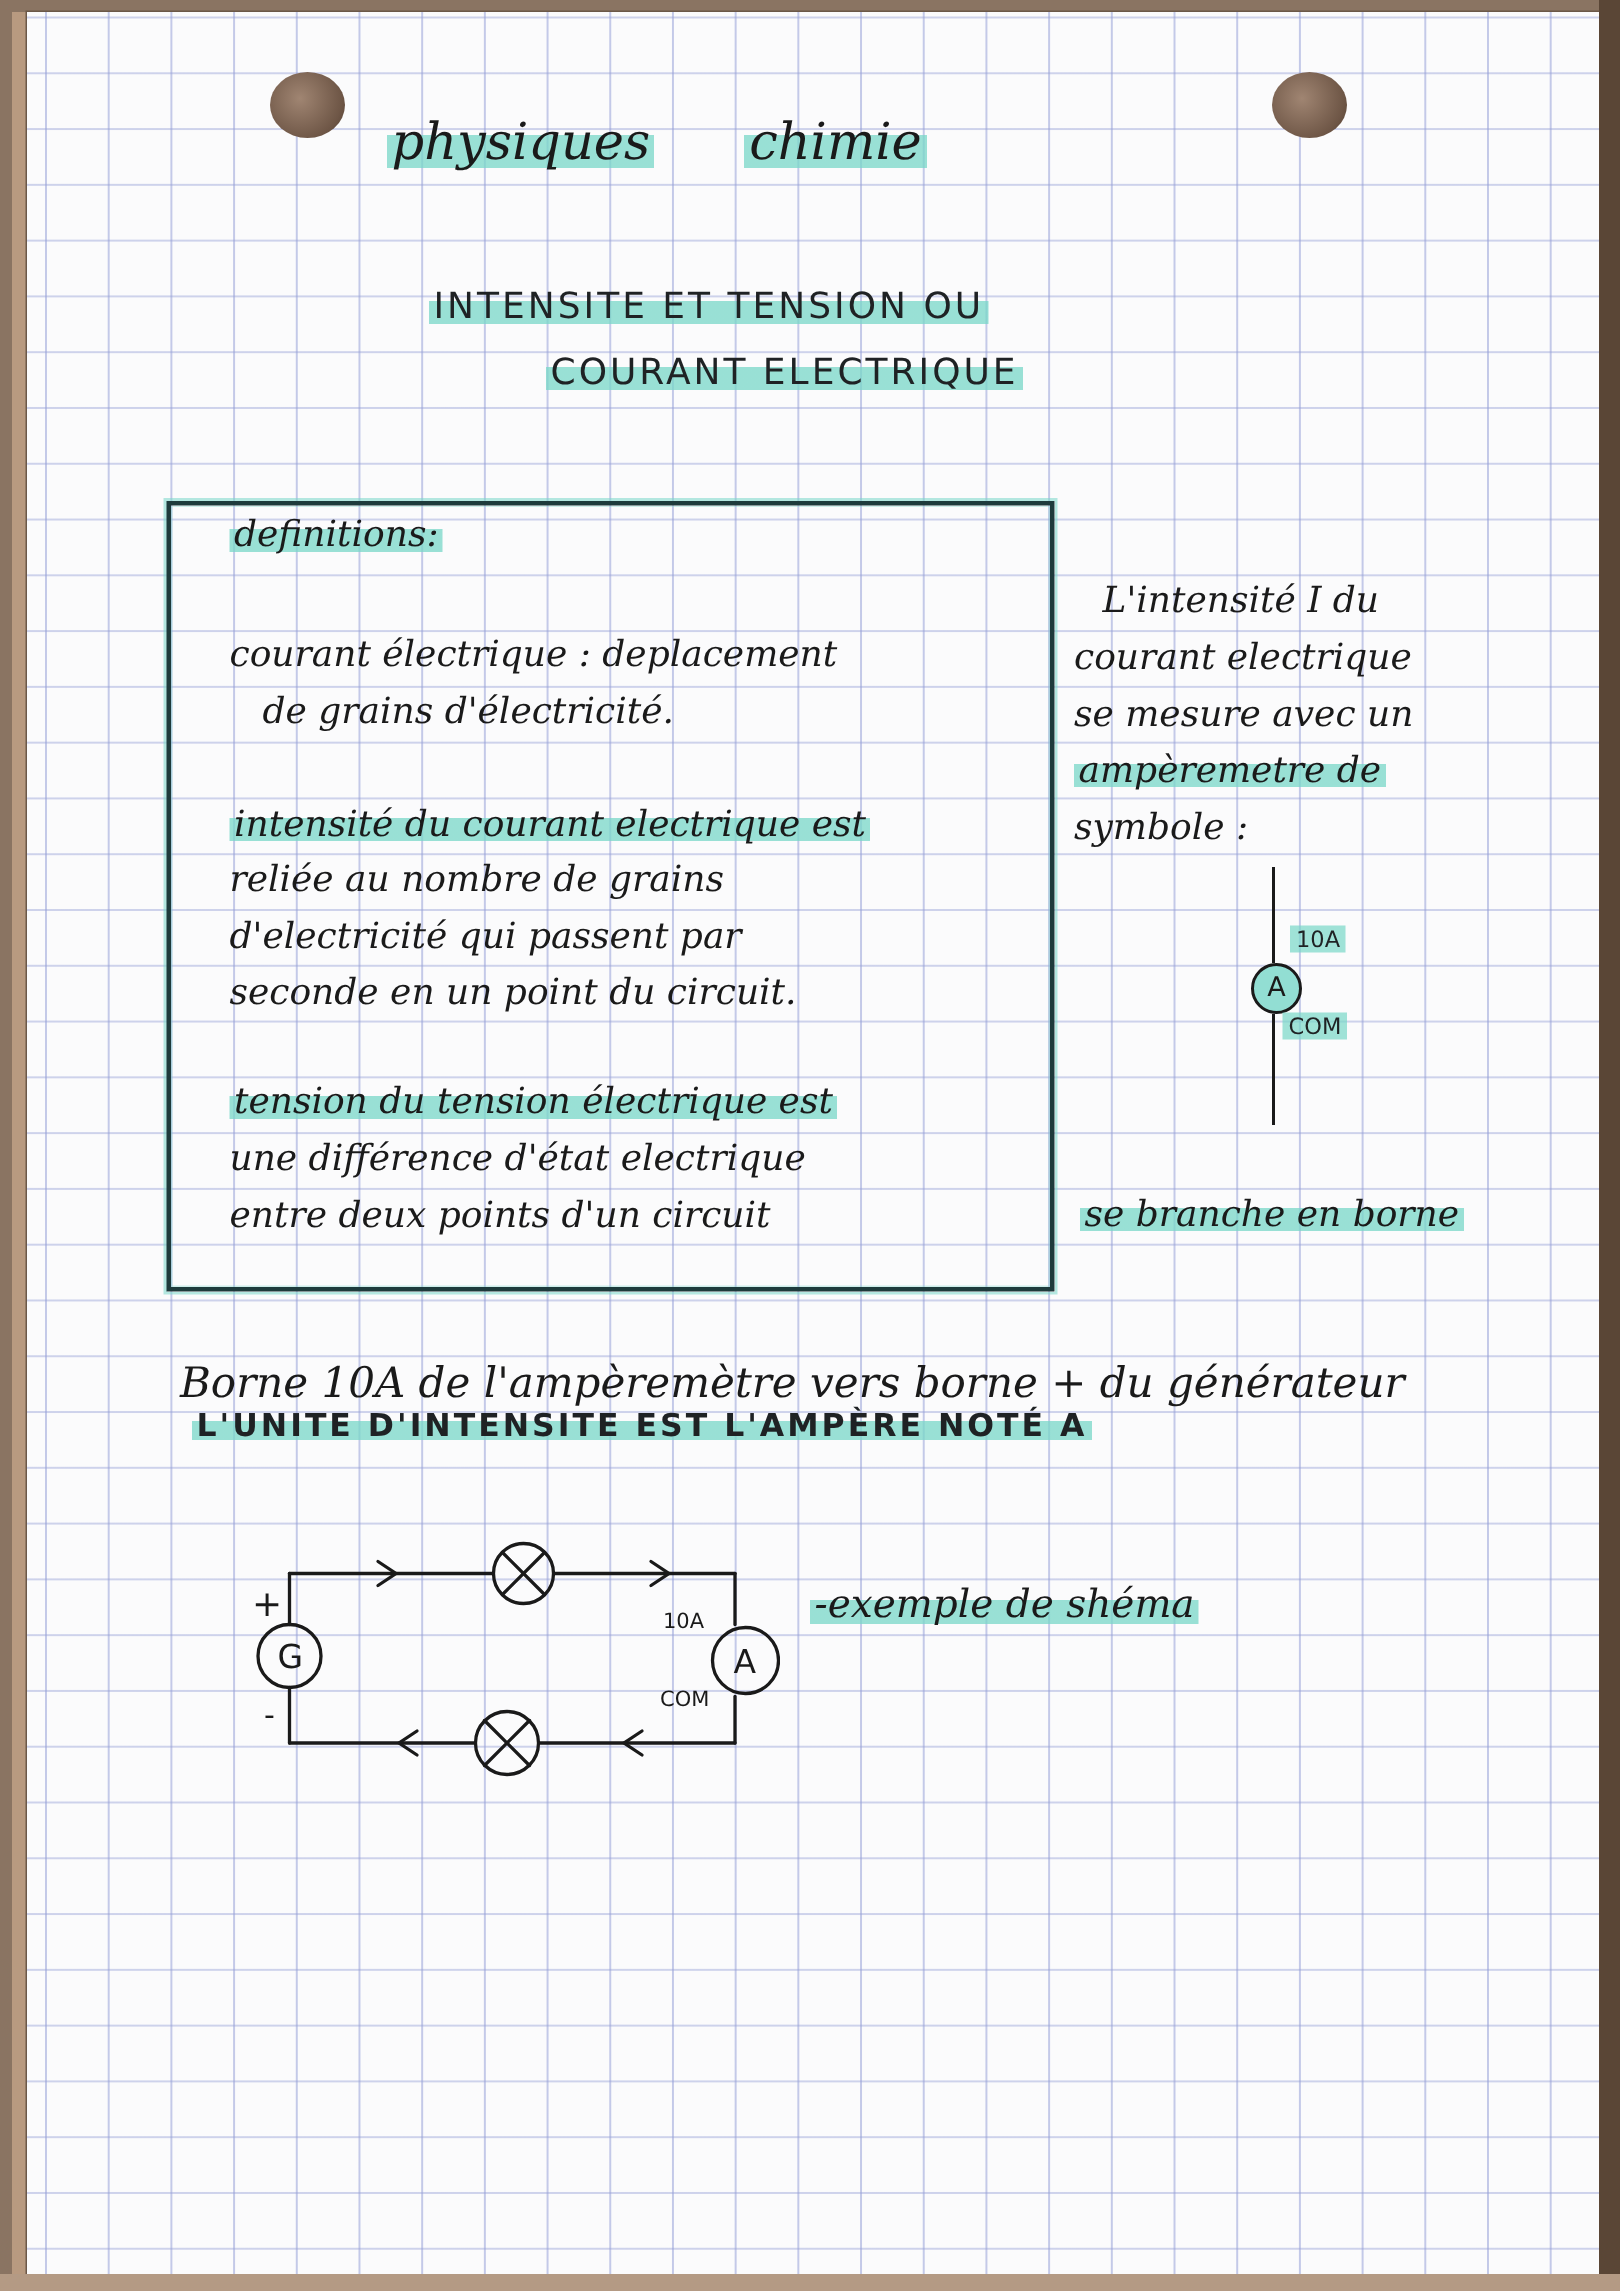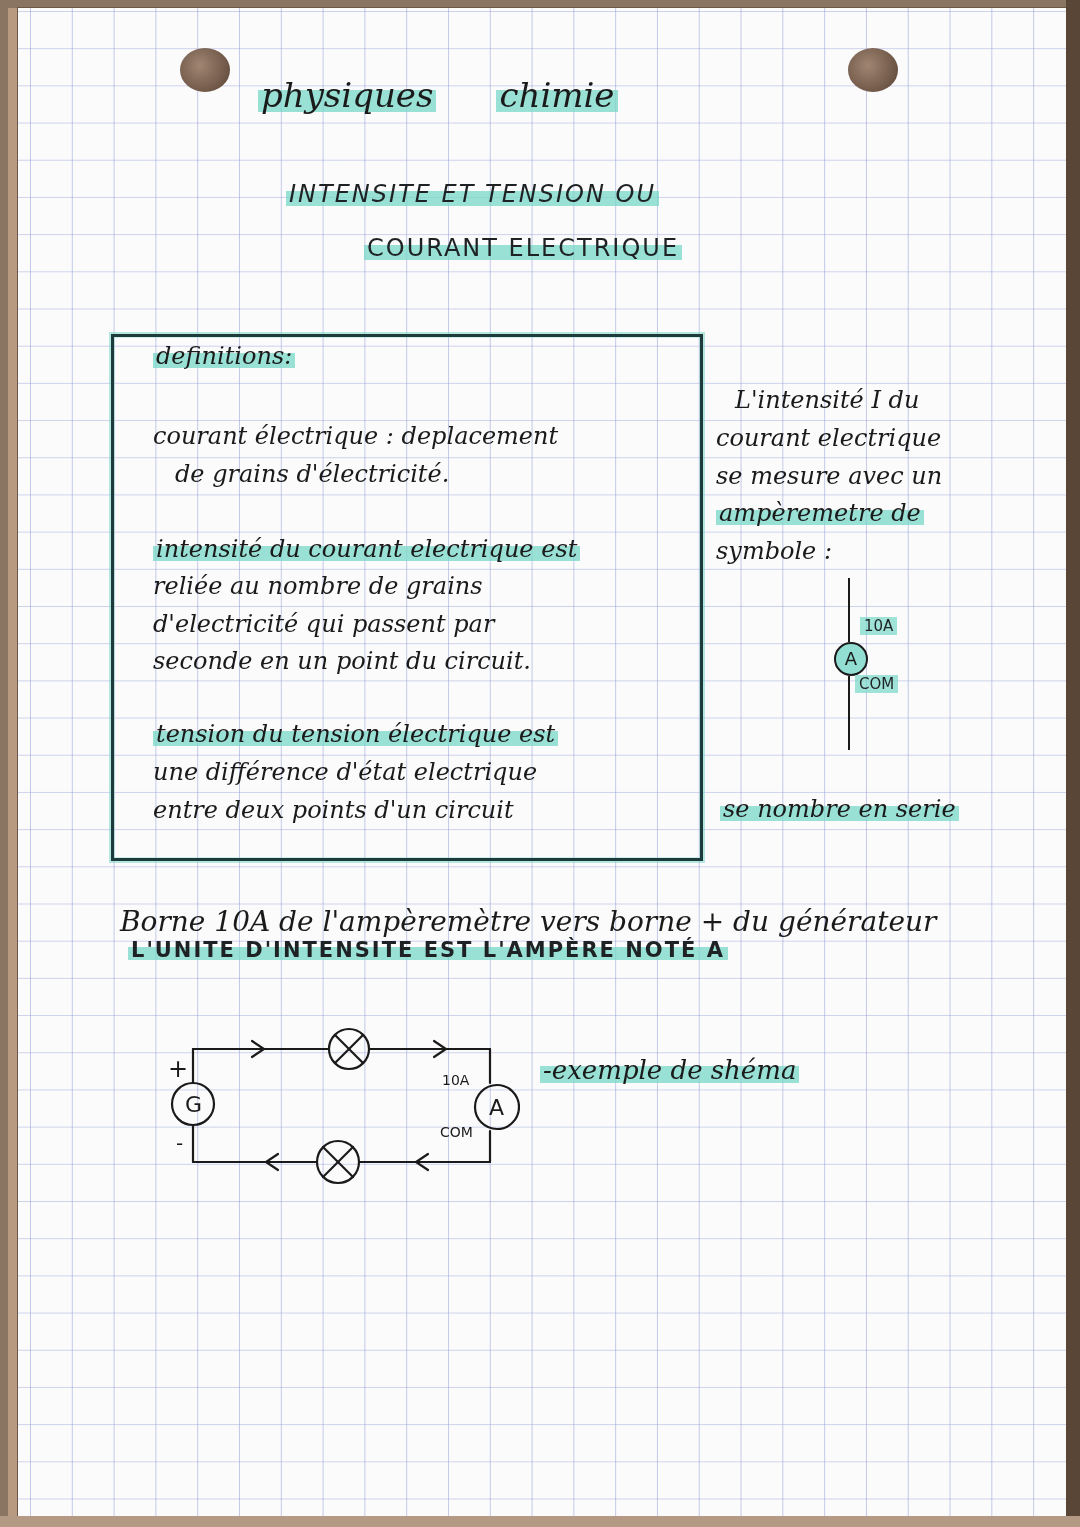--- a/index.html
+++ b/index.html
@@ -32,21 +32,21 @@
   .caps {
     position:absolute; color:#1f2224; white-space:nowrap;
     font-family: "DejaVu Sans", sans-serif; letter-spacing:2px;
   }
   .hl {
     background: linear-gradient(to bottom, transparent 38%, rgba(120,215,200,0.75) 38%, rgba(120,215,200,0.75) 92%, transparent 92%);
     padding: 0 3px;
   }
   .title { font-size:34px; left:258px; top:75px; }
   .title .gap { display:inline-block; width:60px; }
-  .h1 { font-size:24px; left:286px; top:180px;font-style:italic; }
+  .h1 { font-size:24px; left:286px; top:190px; }
   .h2 { font-size:24px; left:364px; top:234px; }
   .def-box {
     position:absolute; left:111px; top:334px; width:586px; height:521px;
     border:3px solid #1e3b3c;
     box-shadow: 0 0 0 2px rgba(120,215,200,0.55), inset 0 0 0 1px rgba(120,215,200,0.35);
   }
   .def-line { font-size:24px; left:118px;margin-left:35px; }
   .side { font-size:24px; left:716px; }
   .symbol-wire { position:absolute; left:848px; width:2px; background:#1a1a1a; }
   .sym-circle {
@@ -100,21 +100,21 @@
 <div class="hw side" style="top:462px;"><span>se mesure avec un</span></div>
 <div class="hw side" style="top:499px;"><span class="hl">ampèremetre de</span></div>
 <div class="hw side" style="top:537px;"><span>symbole :</span></div>
 
 <div class="symbol-wire" style="top:578px;height:64px;"></div>
 <div class="sym-circle"><span>A</span></div>
 <div class="symbol-wire" style="top:676px;height:74px;"></div>
 <div class="lbl hl" style="left:860px;top:617px;"><span>10A</span></div>
 <div class="lbl hl" style="left:855px;top:675px;"><span>COM</span></div>
 
-<div class="hw side" style="top:795px;left:720px;"><span class="hl">se nombre en serie</span></div>
+<div class="hw side" style="top:795px;left:720px;"><span class="hl">se branche en borne</span></div>
 
 <div class="hw note"><span>Borne 10A de l'ampèremètre vers borne + du générateur</span></div>
 
 <div class="caps unit"><span class="hl">L'UNITE D'INTENSITE EST L'AMPÈRE NOTÉ A</span></div>
 
 <svg class="circuit" viewBox="0 0 360 165">
   <g stroke="#1a1a1a" stroke-width="2.2" fill="none" stroke-linecap="round">
 
     <line x1="33" y1="24" x2="168" y2="24"></line>
     <line x1="210" y1="24" x2="330" y2="24"></line>

